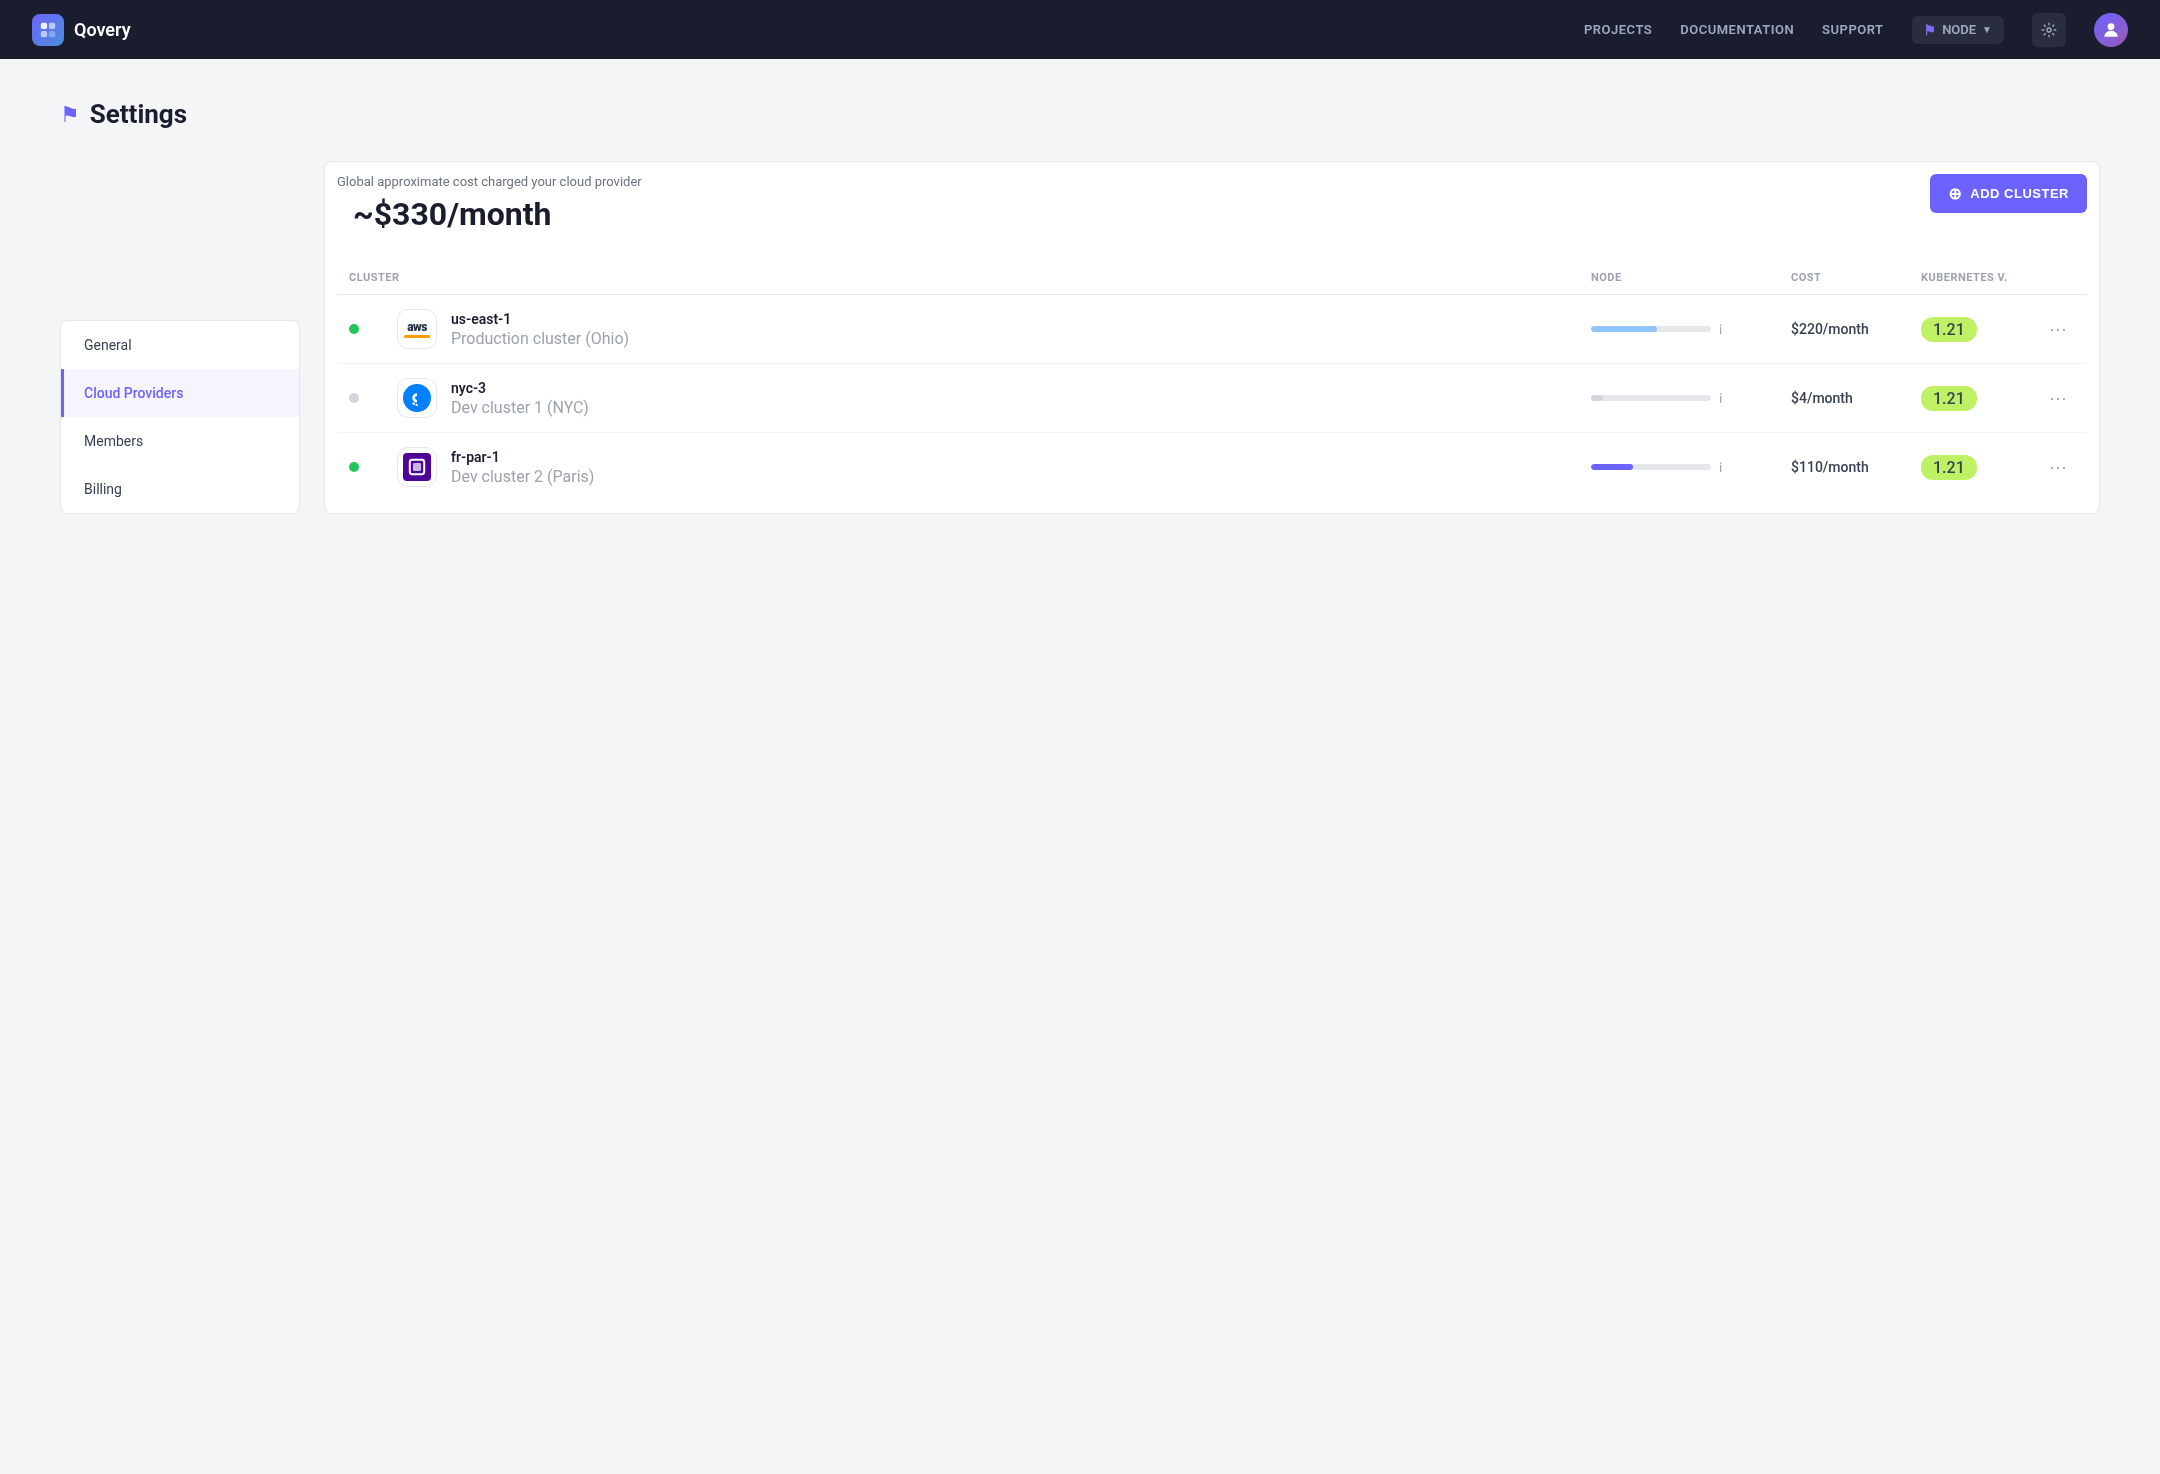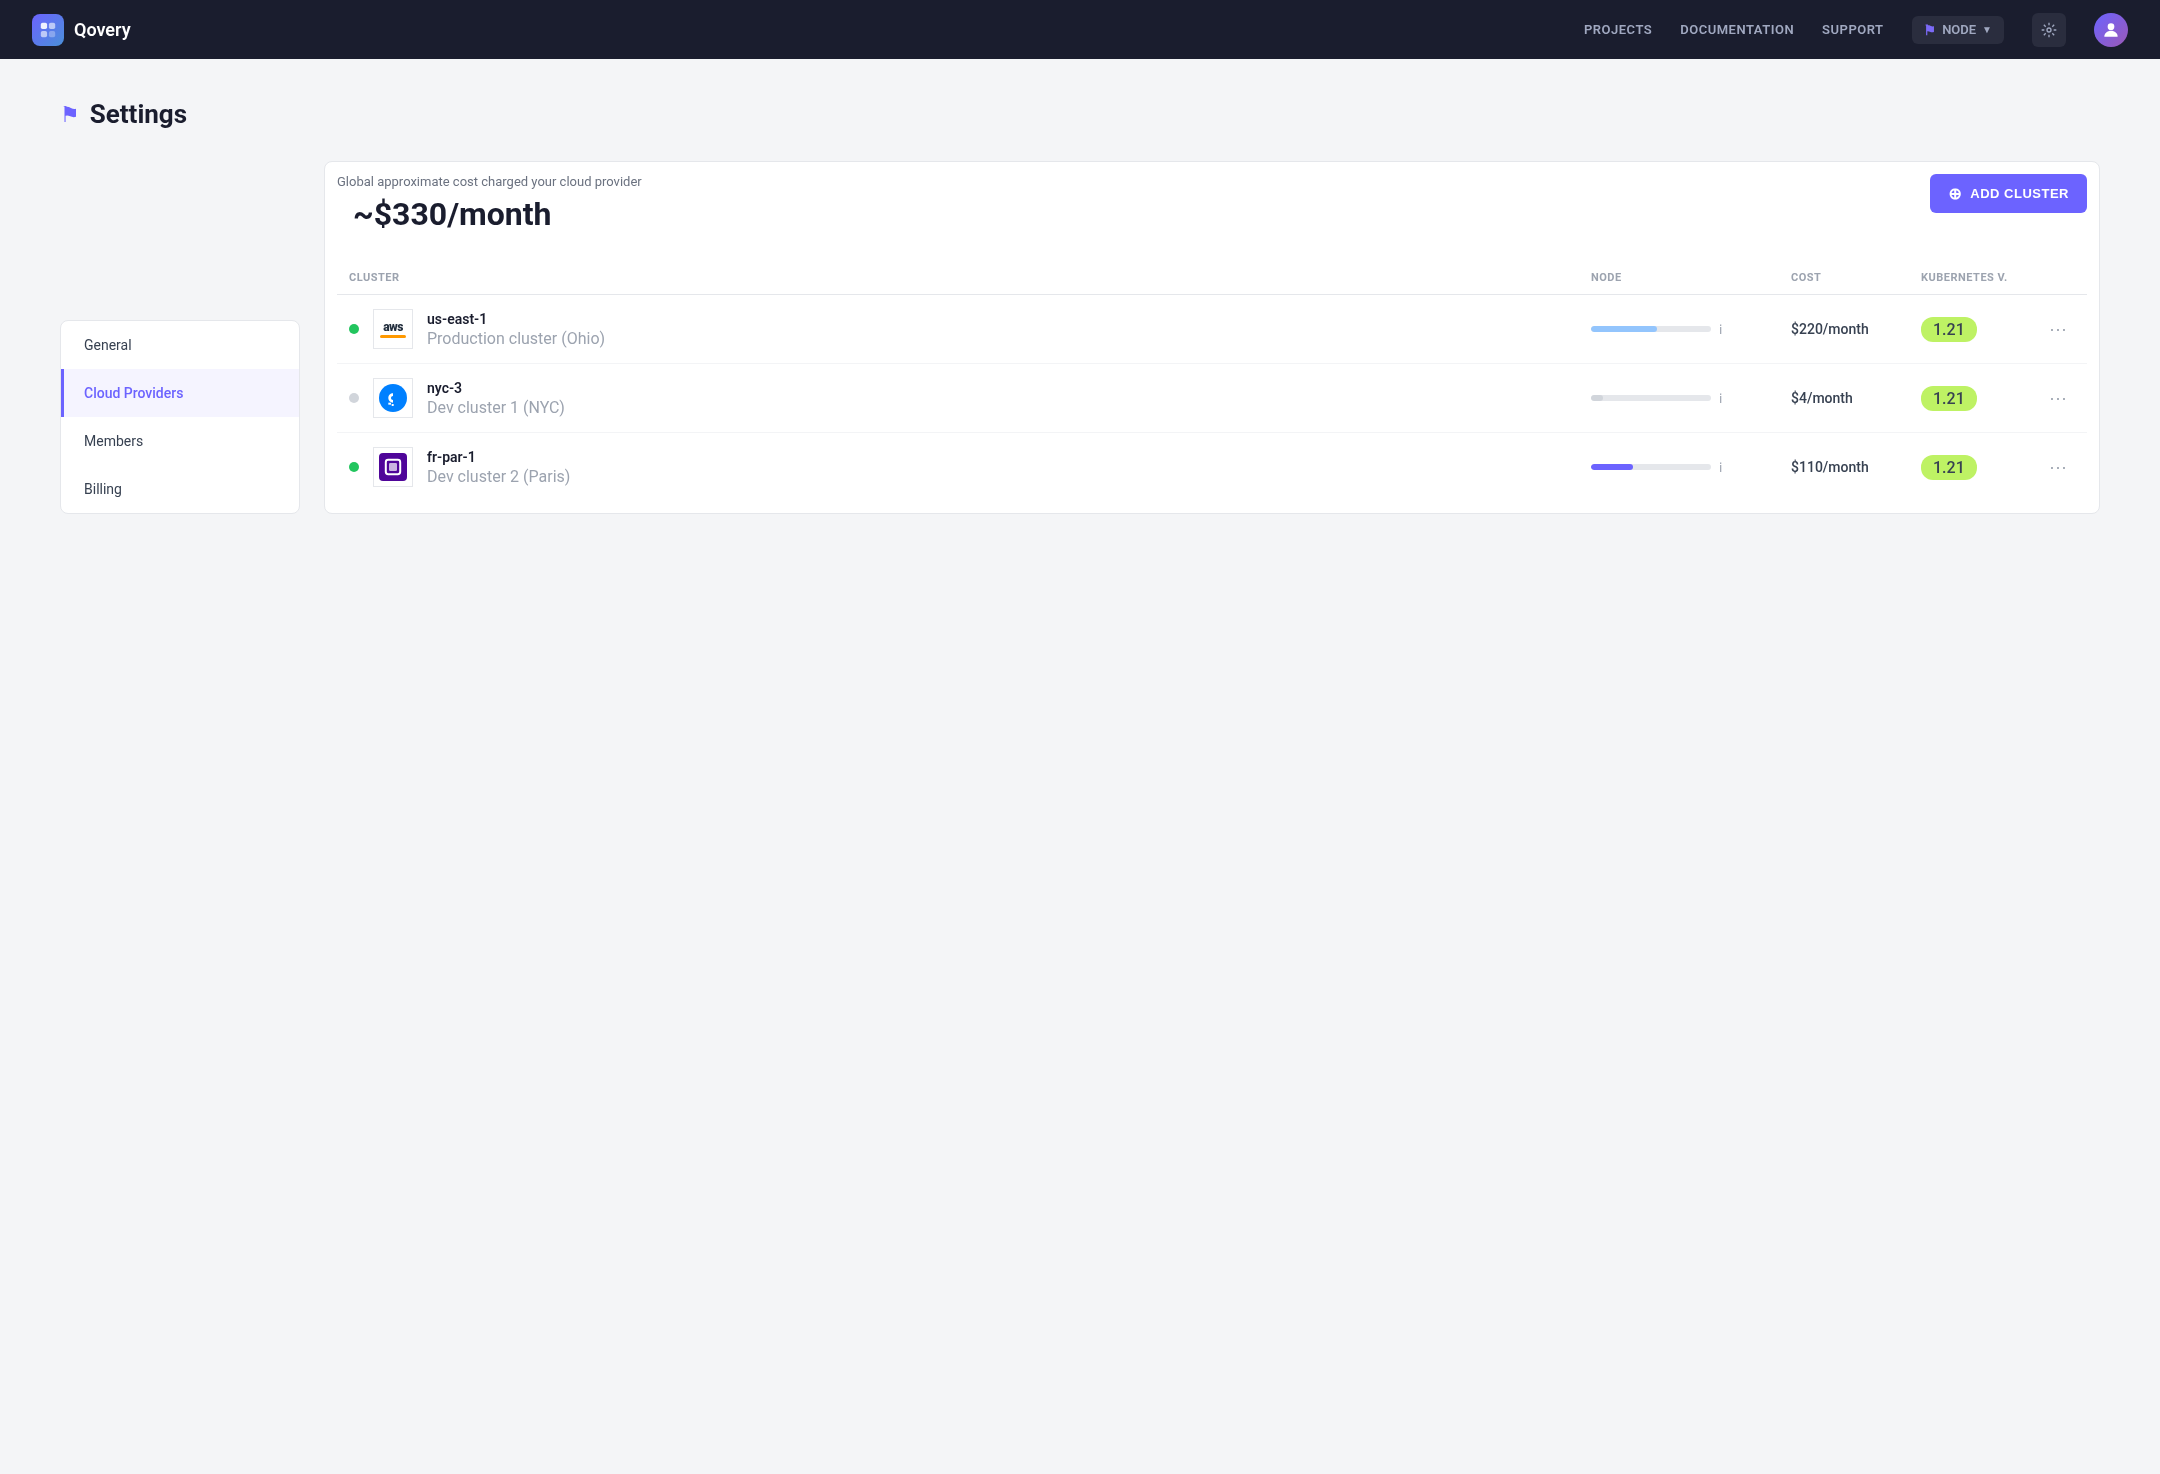--- a/index.html
+++ b/index.html
@@ -123,24 +123,24 @@
     .status-dot {
       width: 10px; height: 10px; border-radius: 50%;
       display: inline-block;
     }
     .status-dot.active { background: #22c55e; }
     .status-dot.inactive { background: #d1d5db; }
 
     
     .cluster-provider-cell { display: flex; align-items: center; gap: 14px; }
     .provider-logo-box {
-      width: 40px; height: 40px; border-radius: 0;
+      width: 40px; height: 40px; border-radius: 11px;
       border: 1px solid #e5e7eb;
       display: flex; align-items: center; justify-content: center;
-      font-size: 11px; font-weight: 700; overflow: hidden;
+      font-size: 11px; font-weight: 700; overflow: hidden; margin-left: 24px;
     }
 
     
     .aws-logo { display: flex; flex-direction: column; align-items: center; gap: 1px; }
     .aws-text { font-size: 12px; font-weight: 900; color: #232f3e; letter-spacing: -0.5px; }
     .aws-line { width: 26px; height: 3px; background: #ff9900; border-radius: 2px; }
 
     
     .do-logo-circle {
       width: 28px; height: 28px; border-radius: 50%;

